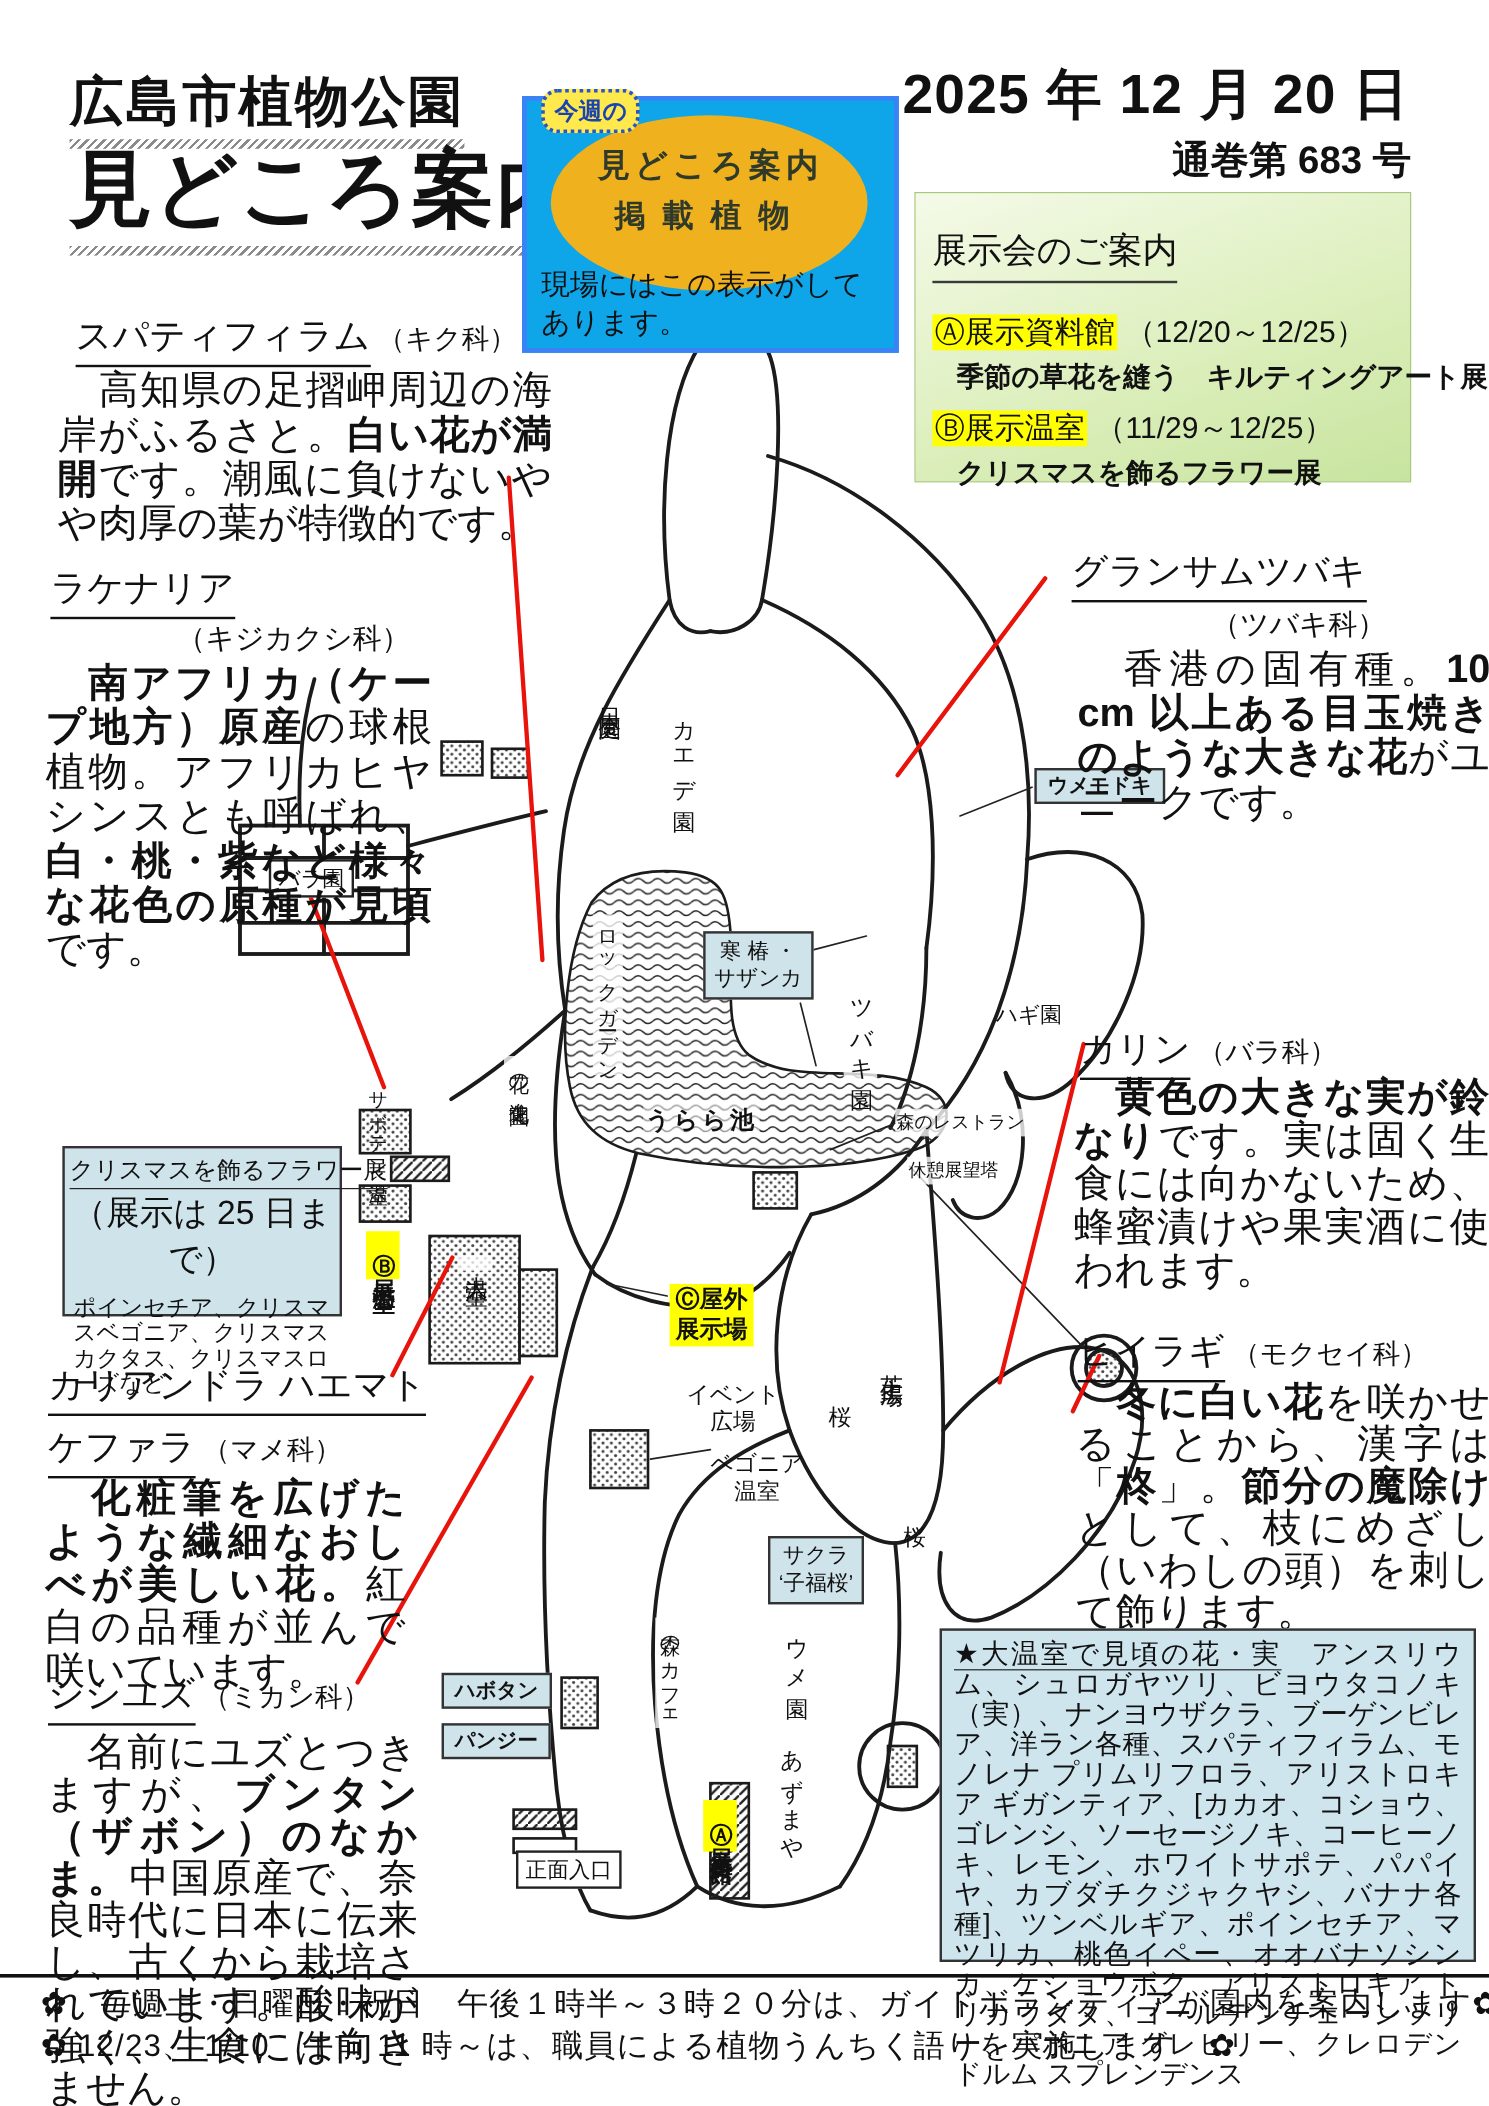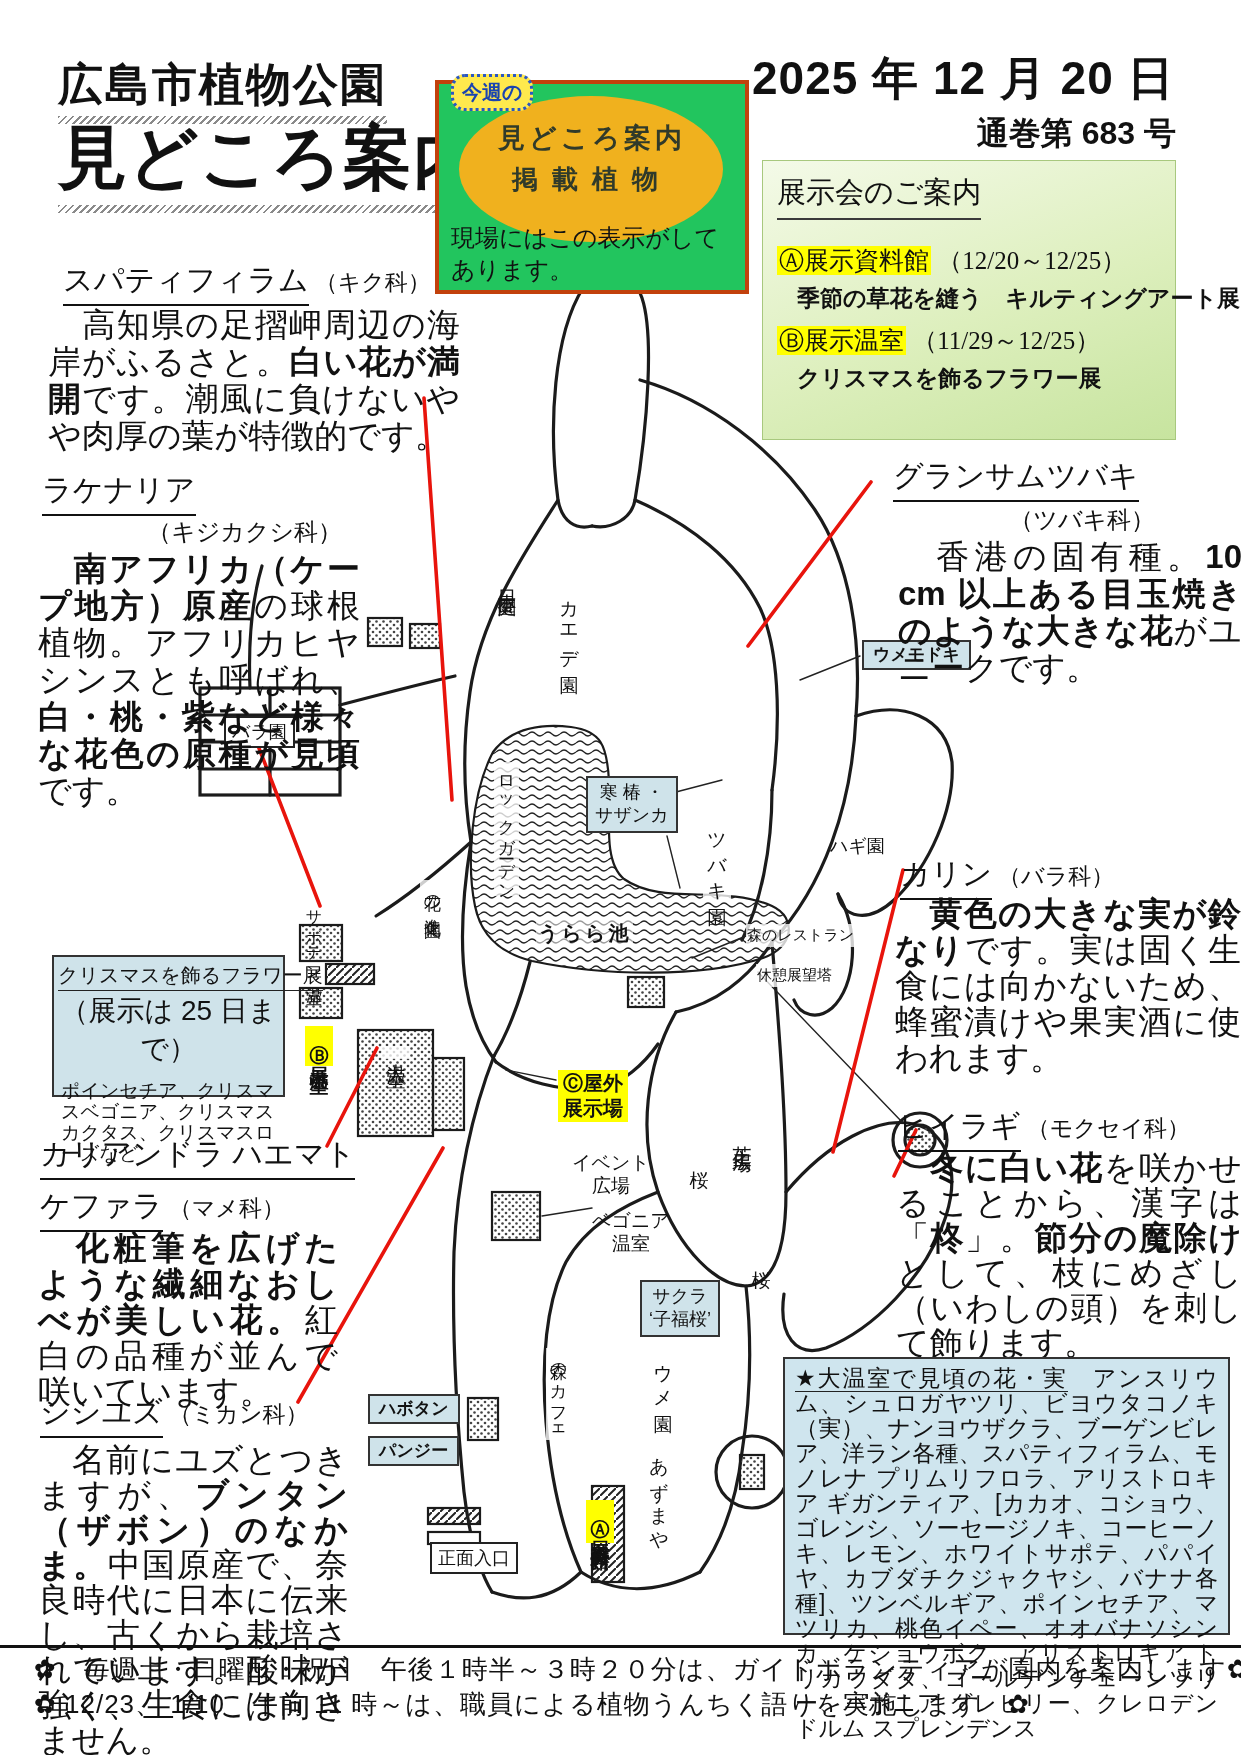--- a/index.html
+++ b/index.html
@@ -12,31 +12,31 @@
   
   .org-title{left:58px;top:55px;font-size:45px;font-weight:900;letter-spacing:2px;z-index:3;}
   .main-title{left:58px;top:112px;font-size:69px;font-weight:900;letter-spacing:1px;z-index:3;}
   .deco{display:inline-block;padding-bottom:9px;
     background-image:repeating-linear-gradient(135deg,#8a8a8a 0 2px,transparent 2px 5px);
     background-size:100% 8px;background-repeat:no-repeat;background-position:left bottom;}
   .date-block{left:752px;top:48px;width:424px;z-index:3;text-align:left;}
   .date-line{font-size:46px;font-weight:900;letter-spacing:1px;white-space:nowrap;}
   .issue-line{font-size:32px;font-weight:900;text-align:right;margin-top:2px;}
   
-  .badge-box{left:435px;top:80px;width:306px;height:206px;border:4px solid #c2410c;background:#22c55e;z-index:3;}
+  .badge-box{left:435px;top:80px;width:306px;height:206px;border:4px solid #3b82f6;background:#0ea5e9;z-index:3;}
   .badge-ellipse{position:absolute;left:20px;top:12px;width:264px;height:146px;background:#f0b11e;border-radius:50%;}
   .badge-week{position:absolute;left:12px;top:-10px;background:#ffe94d;border:3px dotted #2b57c4;border-radius:14px;
     color:#1a44b0;font-weight:700;font-size:20px;padding:2px 8px;}
   .badge-l1{position:absolute;left:0;top:36px;width:100%;text-align:center;font-size:27px;font-weight:700;letter-spacing:4px;color:#303a2a;}
   .badge-l2{position:absolute;left:0;top:78px;width:100%;text-align:center;font-size:26px;font-weight:700;letter-spacing:14px;color:#303a2a;}
   .badge-caption{position:absolute;left:12px;top:138px;width:278px;font-size:24px;line-height:32px;color:#111;}
   
-  .green-box{left:762px;top:160px;width:414px;height:280px;box-sizing:border-box;
+  .green-box{left:762px;top:160px;width:414px;height:242px;box-sizing:border-box;
     background:linear-gradient(160deg,#f4fae8 0%,#ddefbd 55%,#c7e49f 100%);
-    border:1px solid #a8c87e;padding:12px 14px;z-index:3;font-family:Liberation Serif, serif;}
+    border:1px solid #a8c87e;padding:28px 14px;z-index:3;}
   .ex-heading{display:inline-block;font-size:29px;border-bottom:2px solid #3a3a3a;padding-bottom:5px;margin-bottom:16px;}
   .ex-row{font-size:25px;margin-top:8px;white-space:nowrap;}
   .ex-venue{background:#ffff00;padding:1px 2px;}
   .ex-title{font-size:23px;font-weight:700;margin:6px 0 10px 20px;white-space:nowrap;}
   
   .art-name{font-size:30px;border-bottom:2px solid #111;padding-bottom:3px;display:inline-block;}
   .art-family{font-size:23px;margin-left:6px;}
   .art-body{font-size:33px;line-height:37px;text-align:justify;margin:0;z-index:2;}
   .z2{z-index:2;}
   

